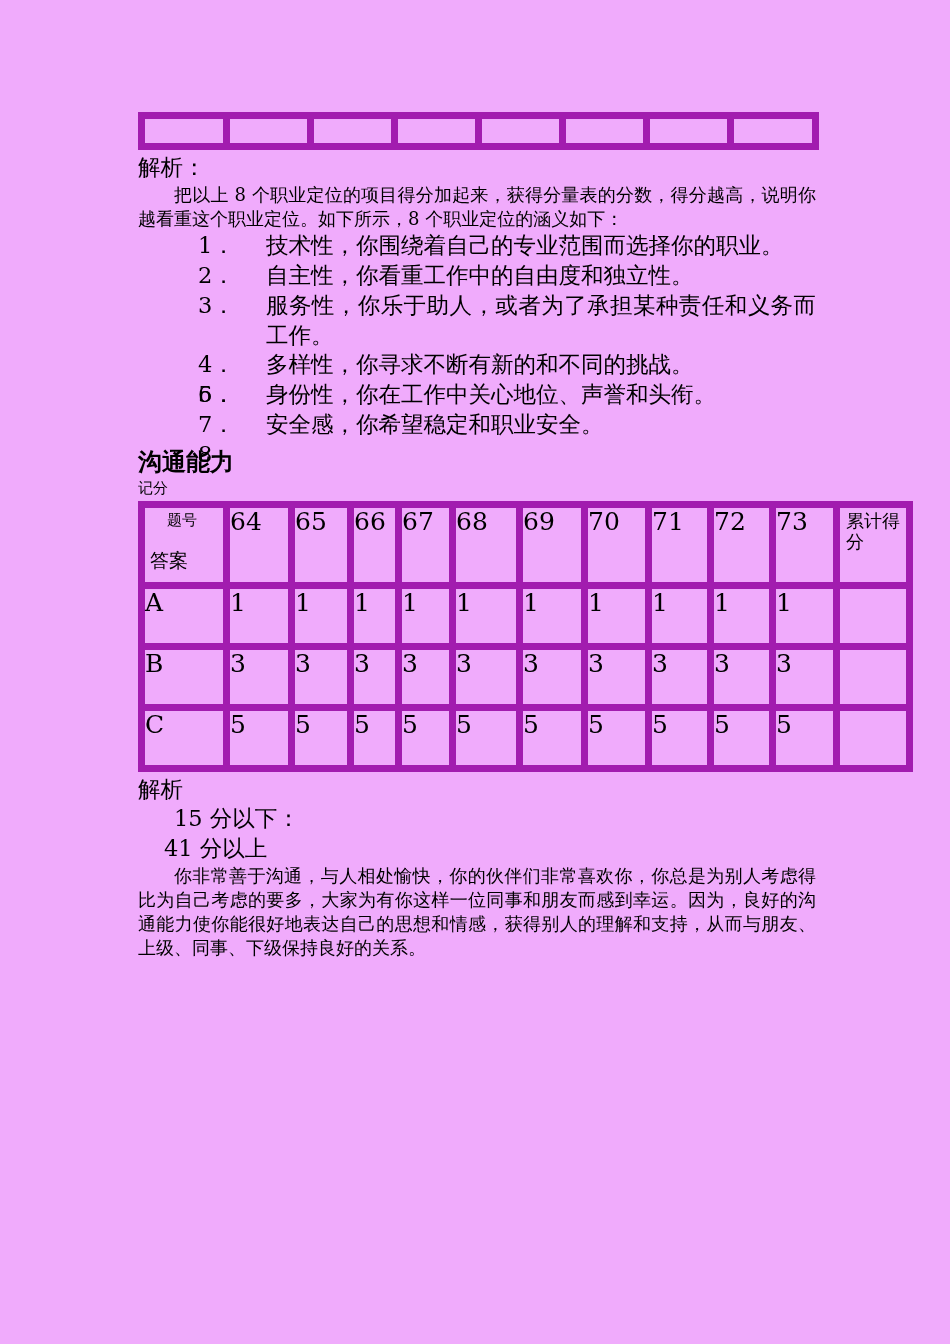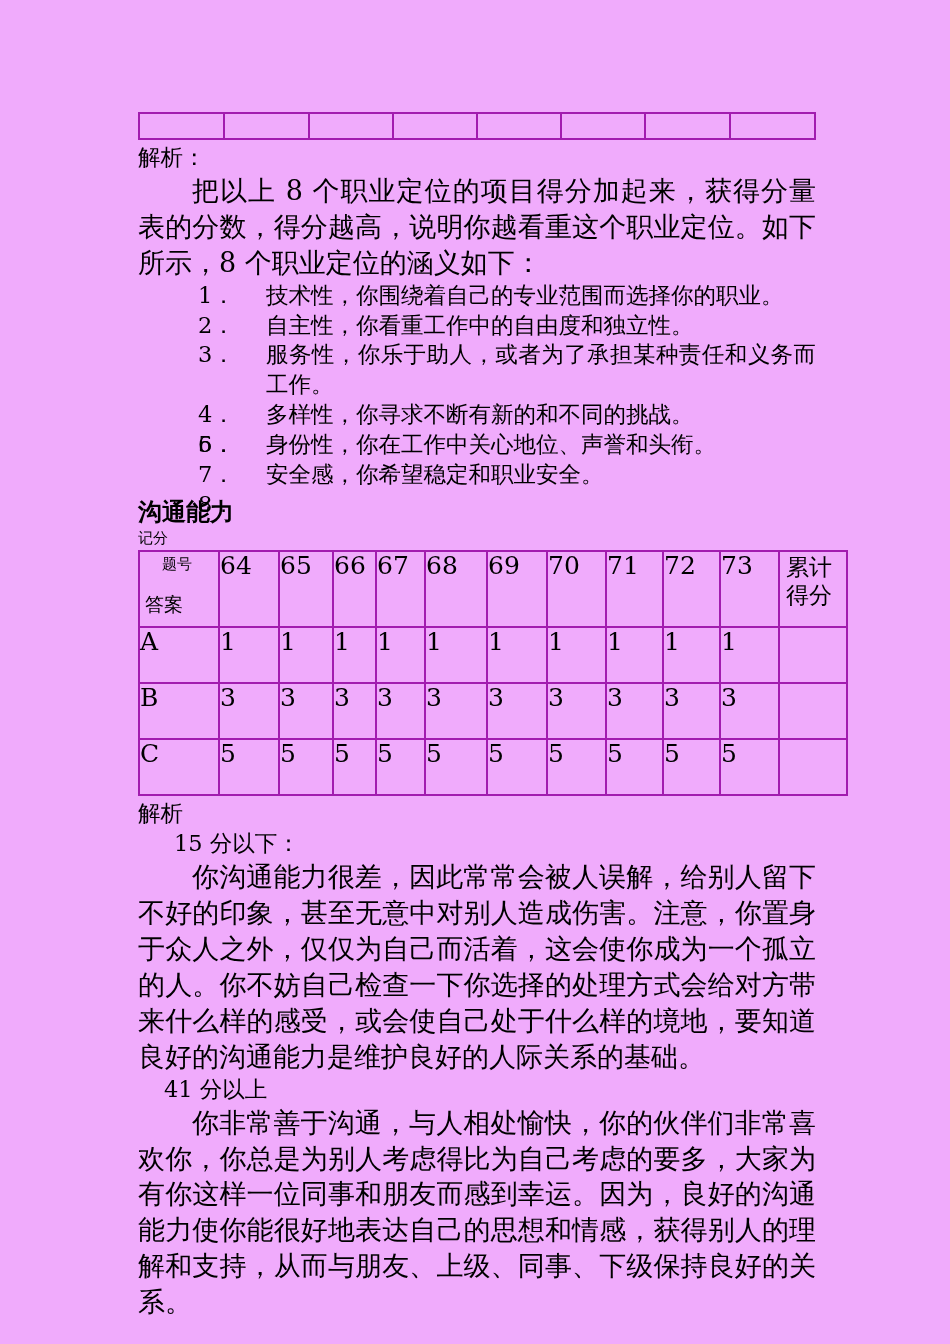--- a/index.html
+++ b/index.html
@@ -28,21 +28,21 @@
   }
 
   
   table.doc-table {
     border-collapse: collapse;
     table-layout: fixed;
     width: 678px;
     font-family: "DejaVu Serif", "Liberation Serif", serif;
   }
   table.doc-table td {
-    border: 2px solid #a21caf;
+    border: 7px solid #a21caf;
     padding: 0;
     vertical-align: top;
   }
 
   
   .top-table { margin: 0 0 0 0; }
   .top-table td { height: 24px; }
 
   
   .score-table { margin-top: 2px; }
@@ -67,27 +67,27 @@
   }
   .corner .a-label {
     position: absolute;
     left: 5px;
     bottom: 10px;
     font-size: 19px;
     font-family: Liberation Mono, monospace;
     line-height: 1;
   }
   .score-table td.cum {
-    font-size: 23px;
+    font-size: 18px;
     line-height: 1.18;
     padding-left: 6px;
     padding-top: 2px;
   }
   p.para {
-    font-size: 27px;
+    font-size: 18px;
     line-height: 1.33;
     margin: 0;
     text-align: justify;
     text-justify: inter-ideograph;
   }
   p.indent2 { text-indent: 2em; }
 
   .list {
     margin: 0;
     padding: 0;
@@ -257,21 +257,20 @@
           <td>5</td>
           <td></td>
         </tr>
       </tbody>
     </table>
 
     <div class="analysis-head">解析</div>
 
     <div class="blk">
       <div class="range-line">15 分以下：</div>
-      <p class="para indent2">你沟通能力很差，因此常常会被人误解，给别人留下不好的印象，甚至无意中对别人造成伤害。注意，你置身于众人之外，仅仅为自己而活着，这会使你成为一个孤立的人。你不妨自己检查一下你选择的处理方式会给对方带来什么样的感受，或会使自己处于什么样的境地，要知道良好的沟通能力是维护良好的人际关系的基础。</p>
     </div>
 
     <div class="blk">
     </div>
 
     <div class="blk">
       <div class="range-line tight">41 分以上</div>
       <p class="para indent2">你非常善于沟通，与人相处愉快，你的伙伴们非常喜欢你，你总是为别人考虑得比为自己考虑的要多，大家为有你这样一位同事和朋友而感到幸运。因为，良好的沟通能力使你能很好地表达自己的思想和情感，获得别人的理解和支持，从而与朋友、上级、同事、下级保持良好的关系。</p>
     </div>
 

